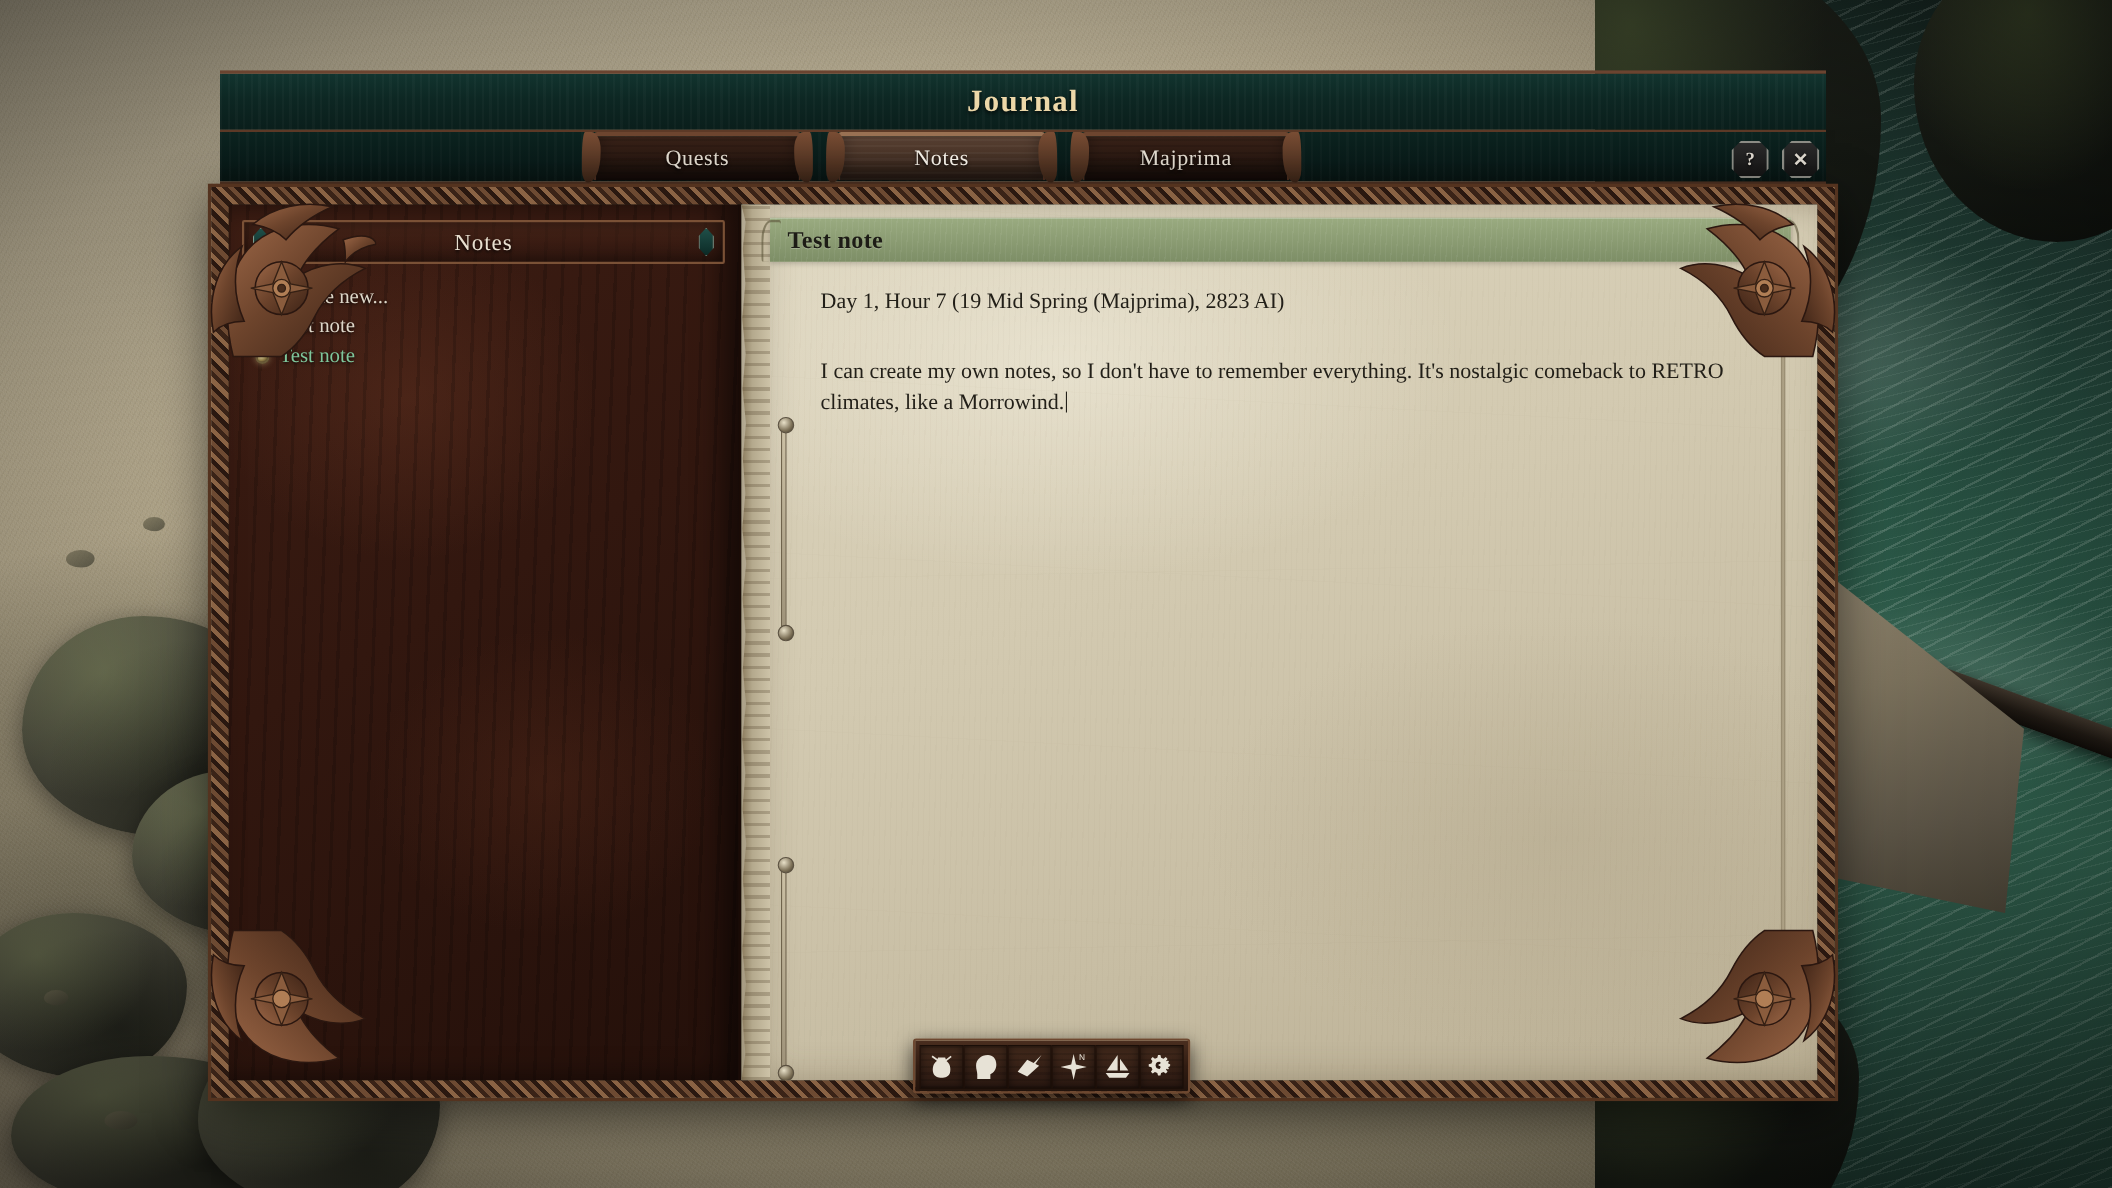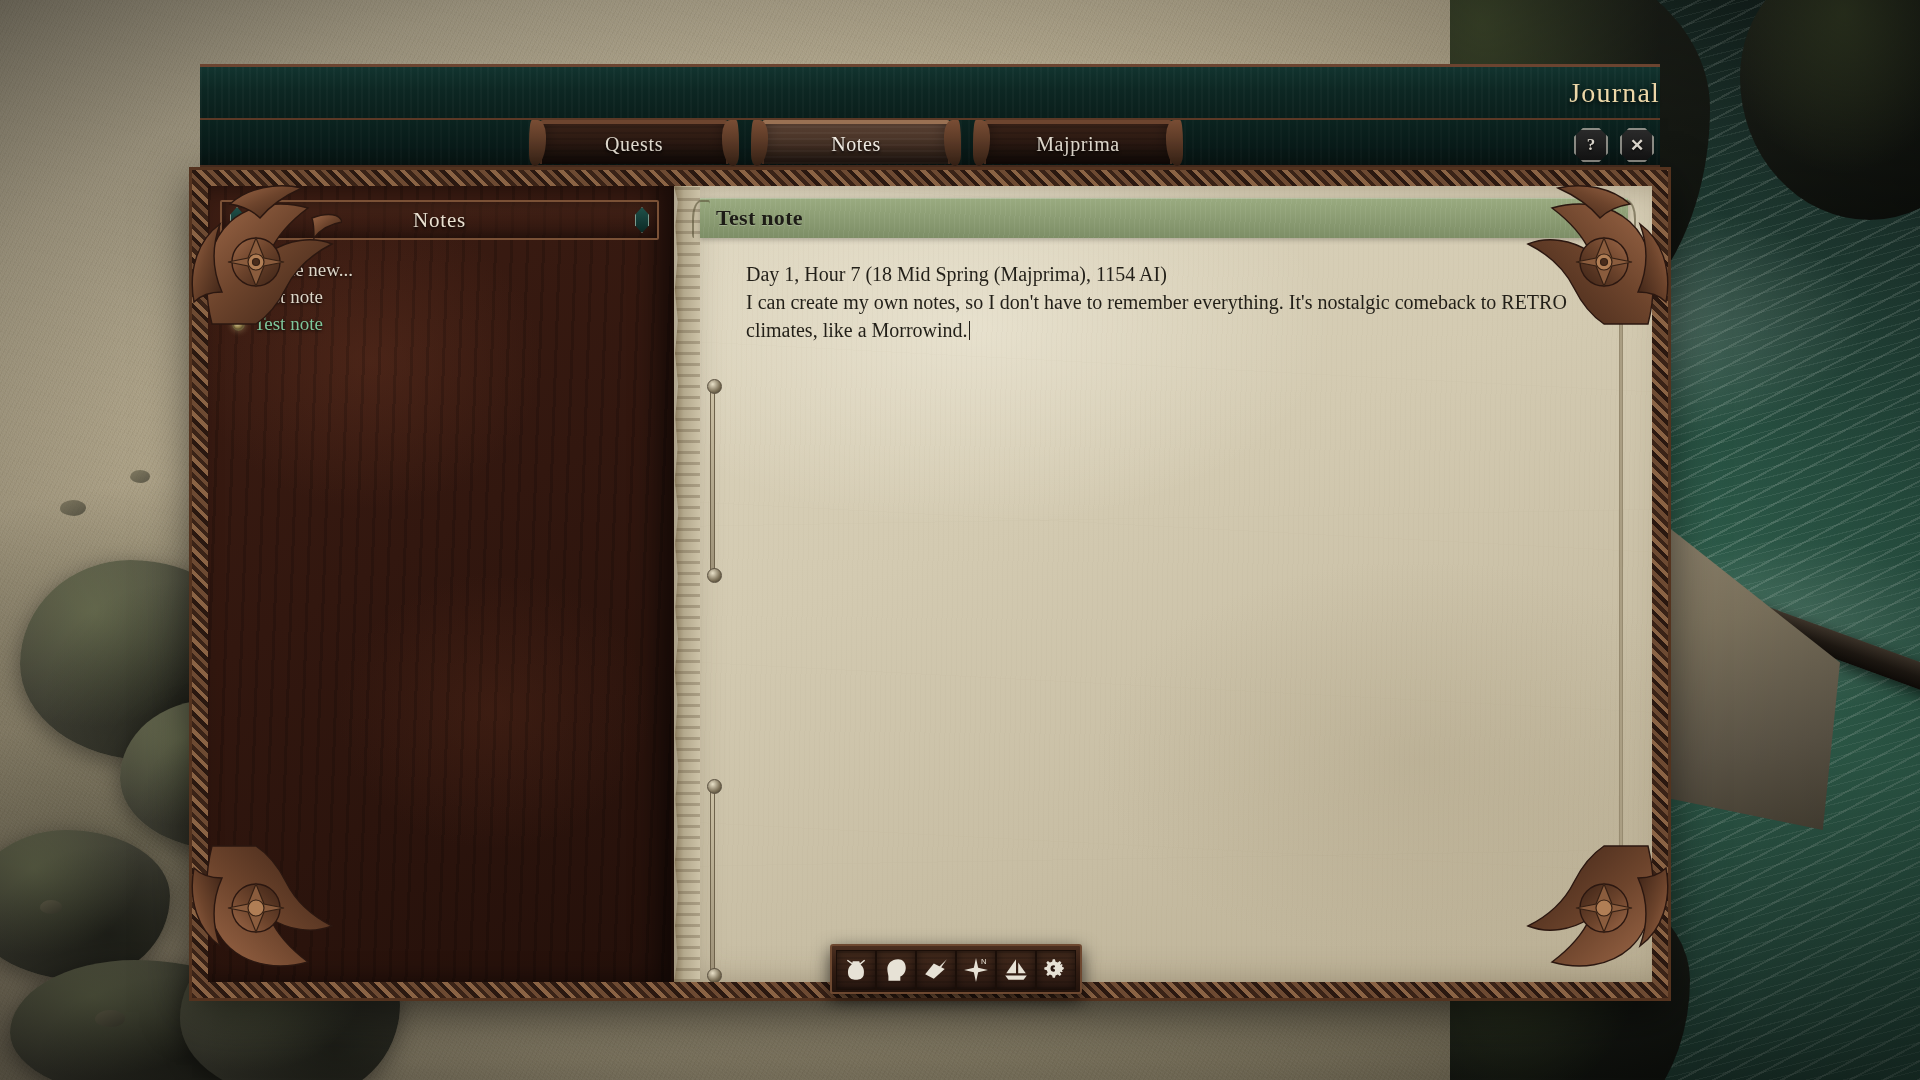--- a/index.html
+++ b/index.html
@@ -97,21 +97,21 @@
   }
 
   
   #titlebar {
     position: absolute; left: 30px; top: 40px; width: 1460px; height: 58px;
     background:
       repeating-linear-gradient(90deg, rgba(255,255,255,.025) 0 2px, transparent 2px 7px),
       linear-gradient(180deg, #12342f 0%, #0d2723 45%, #0a1e1b 100%);
     border-top: 3px solid #6b4430;
     border-bottom: 4px solid #5d3a27;
-    display: flex; align-items: center; justify-content: flex-end;
+    display: flex; align-items: center; justify-content: center; font-weight: bold;
   }
   #title {
     color: #ecd7a8;
     font-size: 28px;
     letter-spacing: 1.2px;
     text-shadow: 0 2px 4px rgba(0,0,0,.85);
   }
 
   
   #tabbar {
@@ -301,21 +301,21 @@
     font-size: 22px; color: #1d1c16; font-weight: bold;
     letter-spacing: .3px;
     text-shadow: 0 1px 0 rgba(255,255,255,.22);
   }
 
   #note-body {
     position: absolute; left: 72px; top: 74px; right: 74px;
     color: #221f18; font-size: 20px; line-height: 28px;
   }
   #note-timestamp { white-space: nowrap; }
-  #note-text-wrap { position: relative; }
+  #note-text-wrap { position: relative; margin-top: 36px; }
   #caret {
     display: inline-block; width: 1.5px; height: 19px;
     background: #23201a; vertical-align: -3px; margin-left: 1px;
   }
 
   
   #scrollbar { position: absolute; right: 22px; top: 66px; bottom: 28px; width: 18px; }
   #scroll-track {
     position: absolute; left: 7px; top: 26px; bottom: 26px; width: 4px;
     background: linear-gradient(90deg, #8e8268, #b3a78b, #8e8268);
@@ -452,21 +452,21 @@
         <div id="deckle"></div>
 
         <div class="binder" style="top:200px;  height:190px;"></div>
         <div class="binder" style="top:600px;  height:190px;"></div>
 
         <div id="note-header">
           <span id="note-title">Test note</span>
         </div>
 
         <div id="note-body">
-          <div id="note-timestamp">Day 1, Hour 7 (18 Mid Spring (Majprima), 1154 AI)</div>
+          <div id="note-timestamp">Day 1, Hour 7 (19 Mid Spring (Majprima), 2823 AI)</div>
           <div id="note-text-wrap">
             <span id="note-text">I can create my own notes, so I don't have to remember everything. It's nostalgic comeback to RETRO climates, like a Morrowind.</span><span id="caret"></span>
           </div>
         </div>
 
         <div id="scrollbar">
           <div id="scroll-track"></div>
           <div class="scroll-gem" id="scroll-up"></div>
           <div class="scroll-gem" id="scroll-thumb"></div>
           <div class="scroll-gem" id="scroll-down"></div>

